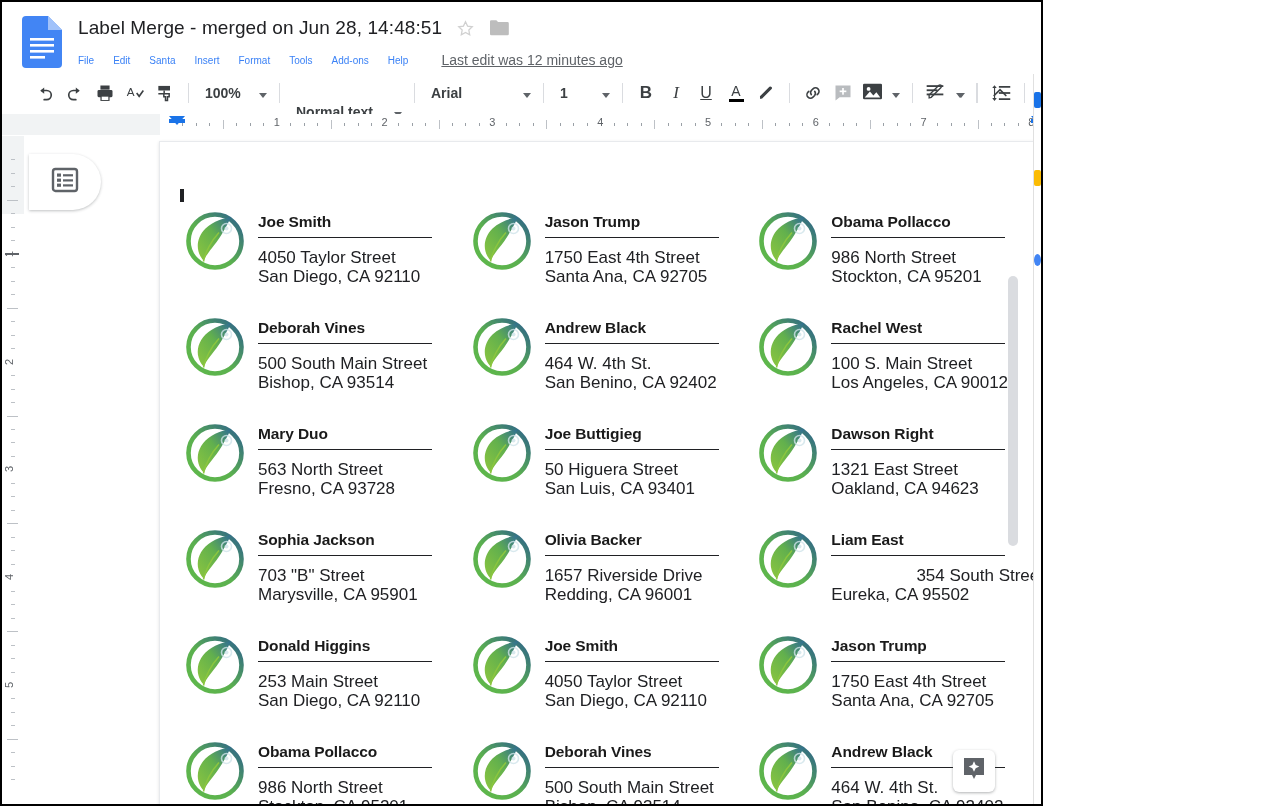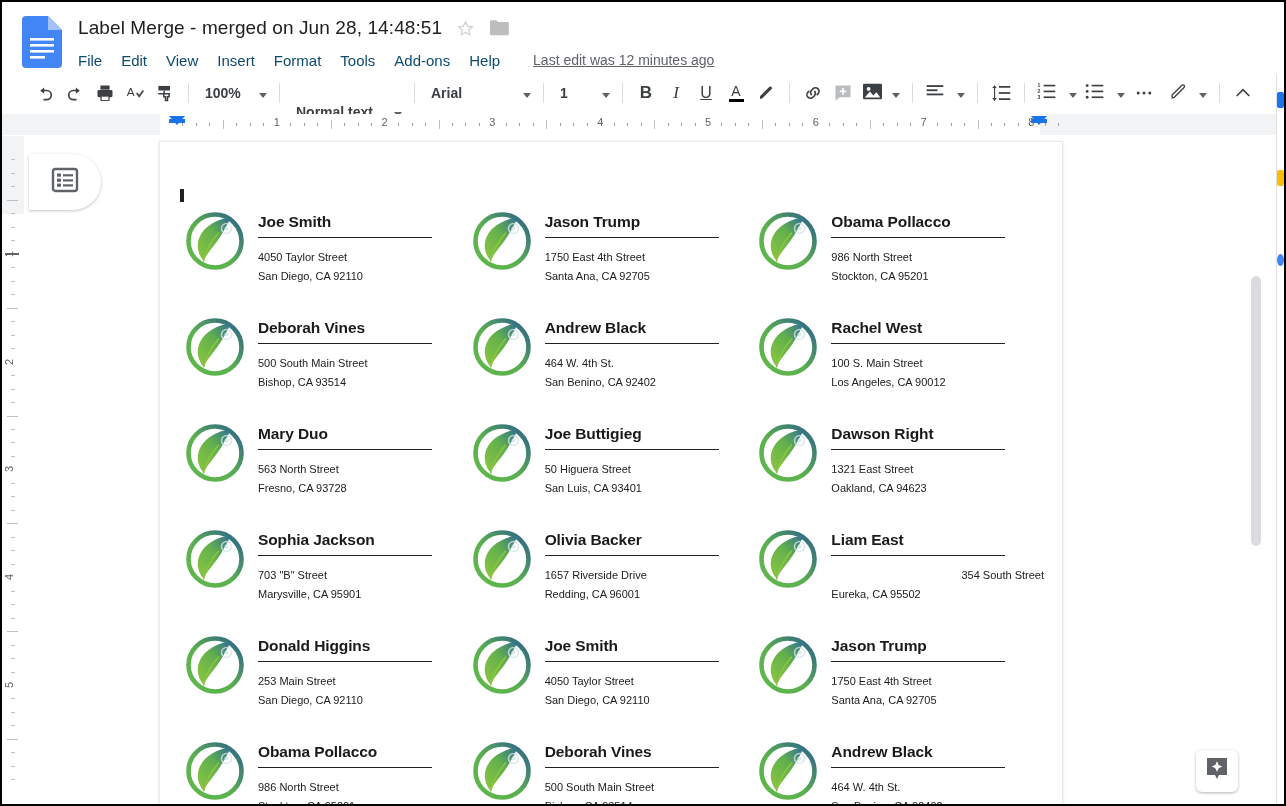--- a/index.html
+++ b/index.html
@@ -5,21 +5,21 @@
   * { box-sizing: border-box; }
   html, body {
     margin: 0; padding: 0;
     width: 1286px; height: 806px;
     overflow: hidden;
     font-family: "Liberation Sans", sans-serif;
     background: #ffffff;
   }
   #app {
     position: relative;
-    width: 1286px; height: 806px;
+    width: 1043px; height: 806px;
     background: #fff;
     border: 2px solid #000;
     overflow: hidden;
   }
 
   
   .header {
     position: relative;
     height: 70px;
     background: #ffffff;
@@ -56,22 +56,22 @@
     align-items: center;
     cursor: pointer;
   }
   .menu-row {
     display: flex; align-items: center;
     height: 24px;
     margin-top: 6px;
     gap: 19px;
   }
   .menu-item {
-    font-size: 15px;
-    color: #0c4a6e;
+    font-size: 10px;
+    color: #3b82f6;
     cursor: pointer;
     white-space: nowrap;
   }
   .last-edit {
     font-size: 14px;
     color: #5f6368;
     text-decoration: underline;
     margin-left: 14px;
     white-space: nowrap;
     cursor: pointer;
@@ -305,21 +305,21 @@
     white-space: nowrap;
     letter-spacing: -.1px;
   }
   .label-rule {
     border-bottom: 1px solid #202124;
     margin-top: 6px;
     margin-bottom: 10px;
     width: 174px;
   }
   .label-addr {
-    font-size: 11px;
+    font-size: 17px;
     color: #202124;
     line-height: 19px;
     white-space: nowrap;
   }
 
   
   .vscroll {
     position: absolute;
     right: 22px; top: 140px;
     width: 12px; height: 630px;
@@ -388,21 +388,21 @@
         <span class="title-icon">
           <svg width="20" height="18" viewBox="0 0 24 22">
             <path d="M1 3a1.6 1.6 0 0 1 1.6-1.6h6.2l2 2.4h11.6A1.6 1.6 0 0 1 24 5.4v13A1.6 1.6 0 0 1 22.4 20H2.6A1.6 1.6 0 0 1 1 18.4z" fill="#bdbdbd"></path>
           </svg>
         </span>
       </div>
 
       <div class="menu-row">
         <span class="menu-item">File</span>
         <span class="menu-item">Edit</span>
-        <span class="menu-item">View</span>
+        <span class="menu-item">Santa</span>
         <span class="menu-item">Insert</span>
         <span class="menu-item">Format</span>
         <span class="menu-item">Tools</span>
         <span class="menu-item">Add-ons</span>
         <span class="menu-item">Help</span>
         <span class="last-edit">Last edit was 12 minutes ago</span>
       </div>
     </div>
 
   </div>

